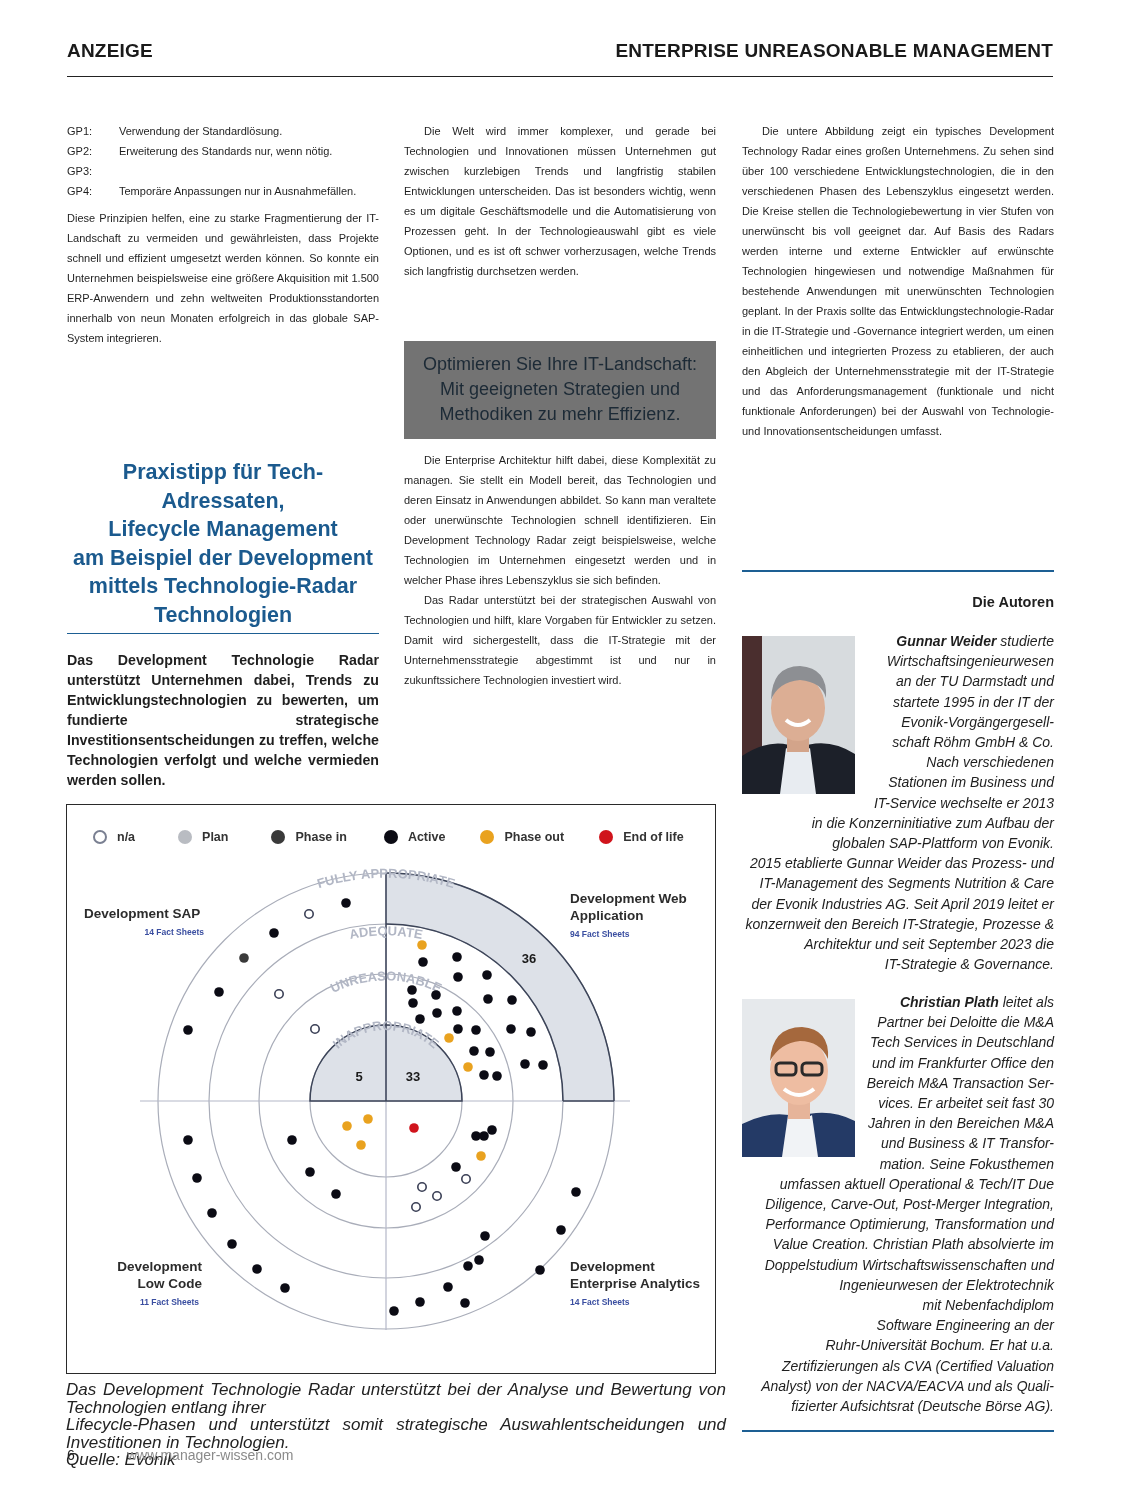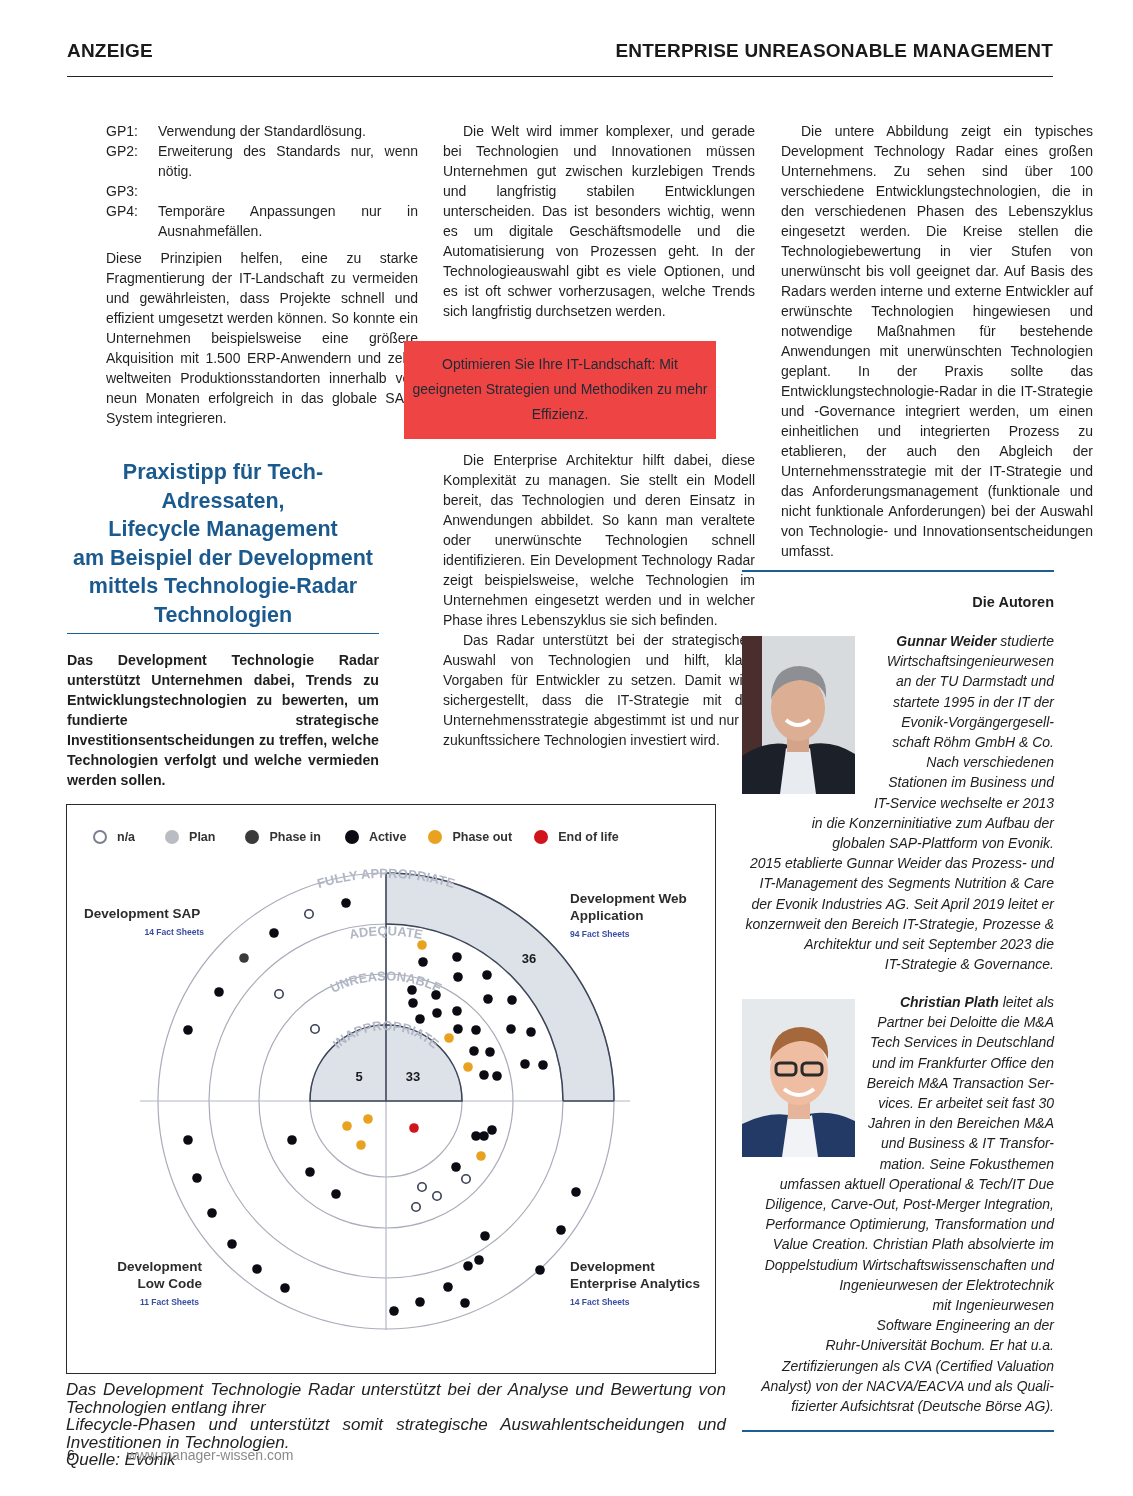--- a/index.html
+++ b/index.html
@@ -4,46 +4,46 @@
 <style>
   html, body { margin:0; padding:0; background:#ffffff; }
   body { width:1133px; height:1496px; position:relative; overflow:hidden;
          font-family:"Liberation Sans", "DejaVu Sans", sans-serif; color:#1f1f1f; }
   .abs { position:absolute; }
   .header-left, .header-right { top:40px; font-weight:bold; font-size:19px; letter-spacing:0.2px; color:#1a1a1a; }
   .header-left { left:67px; }
   .header-right { right:80px; }
   .header-rule { left:67px; top:76px; width:986px; height:1px; background:#222; }
 
-  .col { position:absolute; font-size:14px; line-height:20px; text-align:justify;margin-left:39px; }
+  .col { position:absolute; font-size:11px; line-height:20px; text-align:justify; }
   .col p { margin:0; }
   .indent { text-indent:20px; }
   .gp { display:flex; }
   .gp .k { width:52px; flex:none; }
   .gp .v { flex:1; text-align:justify; }
 
   .subhead { color:#1b5a8e; font-weight:bold; font-size:21.5px; line-height:28.5px; text-align:center; }
   .rule-blue { height:2px; background:#1d5f93; }
   .rule-thin { height:1px; background:#1d5f93; }
   .lead { font-weight:bold; font-size:14.2px; line-height:20px; text-align:justify; }
 
-  .callout { background:#ef4444; color:#1c2a36; font-size:14px; line-height:25px; text-align:center;
+  .callout { background:#737373; color:#1c2a36; font-size:18px; line-height:25px; text-align:center;
              padding:11px 6px 12px; }
 
   .autoren-title { font-weight:bold; font-size:14.5px; text-align:right; }
   .bio { font-style:italic; font-size:14px; line-height:20.2px; text-align:right; }
   .bio b { font-weight:bold; }
   .photo { position:absolute; background:#bfc4c8; overflow:hidden; }
 
   .figure-box { left:66px; top:804px; width:650px; height:570px; border:1.5px solid #2a2a2a; box-sizing:border-box; }
   .caption { left:66px; top:1381px; width:660px; font-style:italic; font-size:17px; line-height:17.5px; text-align:justify; color:#222; }
   .footer-num { left:67px; top:1447px; font-size:14px; color:#222; }
   .footer-url { left:107px; top:1447px; font-size:14px; color:#8a8a8a;margin-left:20px; }
 
-  .legend { left:93px; top:830px; display:flex; align-items:center; gap:0; font-size:12.5px; font-weight:bold; color:#333; }
+  .legend { left:93px; top:830px; display:flex; align-items:center; gap:13px; font-size:12.5px; font-weight:bold; color:#333; }
   .legend-item { display:flex; align-items:center; margin-right:18px; }
   .dot { width:14px; height:14px; border-radius:50%; margin-right:10px; box-sizing:border-box; }
 
   .quad-title { font-weight:bold; font-size:13.5px; line-height:17px; color:#2c2c2c; }
   .quad-sub { font-size:8.5px; font-weight:bold; color:#3a4ea0; margin-top:5px; }
 </style>
 </head>
 <body>
 
 <div class="abs header-left">ANZEIGE</div>
@@ -148,21 +148,21 @@
   <div>vices. Er arbeitet seit fast 30</div>
   <div>Jahren in den Bereichen M&amp;A</div>
   <div>und Business &amp; IT Transfor-</div>
   <div>mation. Seine Fokusthemen</div>
   <div>umfassen aktuell Operational &amp; Tech/IT Due</div>
   <div>Diligence, Carve-Out, Post-Merger Integration,</div>
   <div>Performance Optimierung, Transformation und</div>
   <div>Value Creation. Christian Plath absolvierte im</div>
   <div>Doppelstudium Wirtschaftswissenschaften und</div>
   <div>Ingenieurwesen der Elektrotechnik</div>
-  <div>mit Ingenieurwesen</div>
+  <div>mit Nebenfachdiplom</div>
   <div>Software Engineering an der</div>
   <div>Ruhr-Universität Bochum. Er hat u.a.</div>
   <div>Zertifizierungen als CVA (Certified Valuation</div>
   <div>Analyst) von der NACVA/EACVA und als Quali-</div>
   <div>fizierter Aufsichtsrat (Deutsche Börse AG).</div>
 </div>
 <div class="abs rule-blue" style="left:742px; top:1430px; width:312px;"></div>
 
 <div class="abs figure-box"></div>
 

